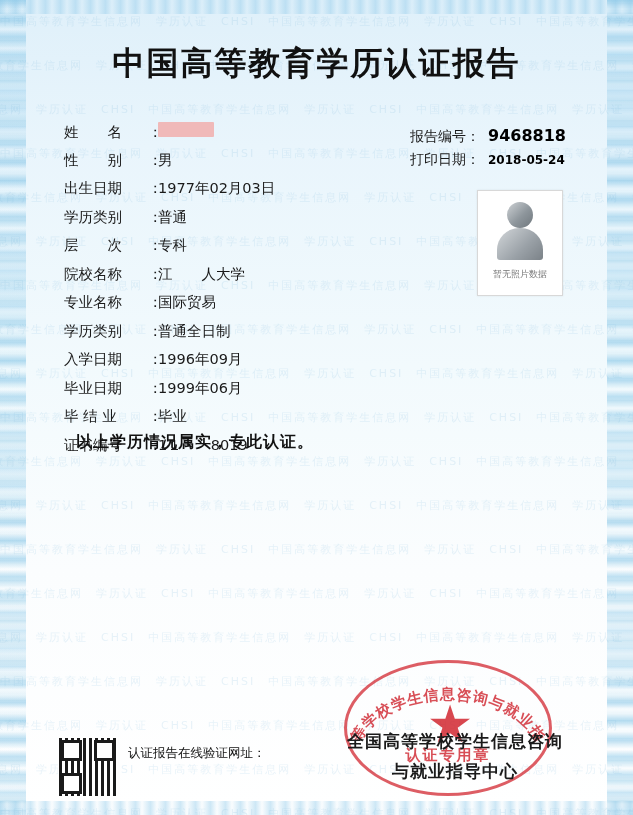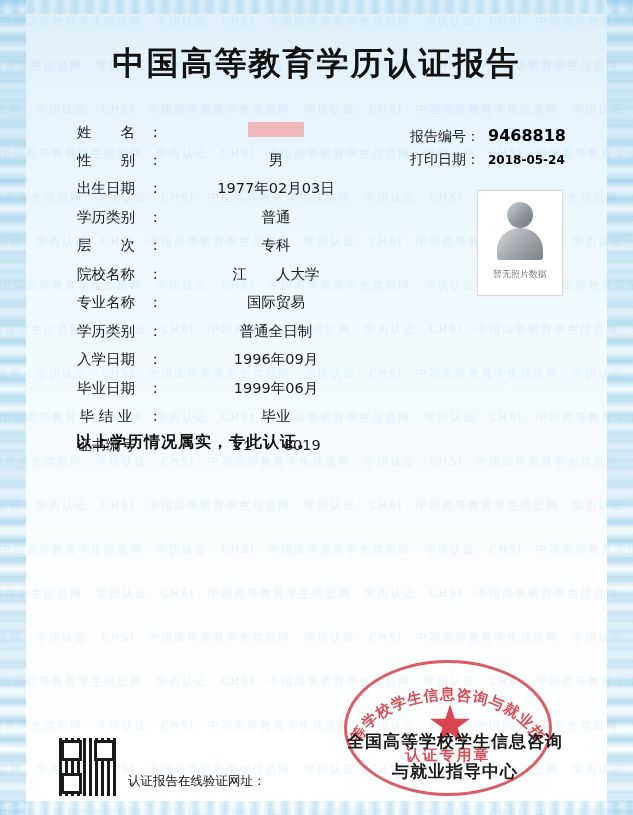--- a/index.html
+++ b/index.html
@@ -92,21 +92,20 @@
     color: #111111;
     letter-spacing: 2px;
     font-family: "DejaVu Sans", "Liberation Sans", sans-serif;
   }
 
   .fields {
     position: absolute;
     top: 122px;
     left: 64px;
     width: 330px;
-    text-align: center;
   }
   .field-row {
     display: flex;
     align-items: baseline;
     height: 28.5px;
     font-size: 14.5px;
     color: #1a1a1a;
     font-family: "DejaVu Sans", "Liberation Sans", sans-serif;
   }
   .field-label {
@@ -302,21 +301,20 @@
     background: #fff;
   }
   .verify {
     position: absolute;
     left: 128px;
     top: 742px;
     font-size: 12.5px;
     color: #111;
     font-family: "DejaVu Sans", "Liberation Sans", sans-serif;
     line-height: 22px;
-    margin-top: 28px;
   }
   .verify-url {
     font-family: "DejaVu Sans Mono", monospace;
     font-size: 12px;
     color: #111;
   }
   .footer-org {
     position: absolute;
     left: 330px;
     top: 726px;

